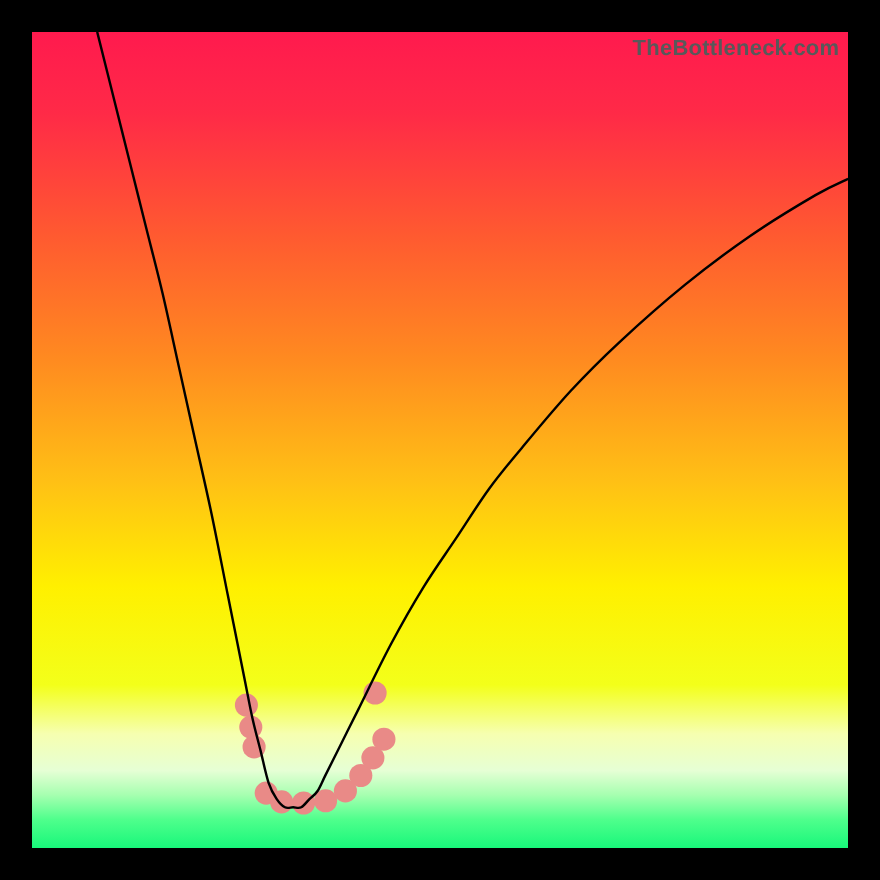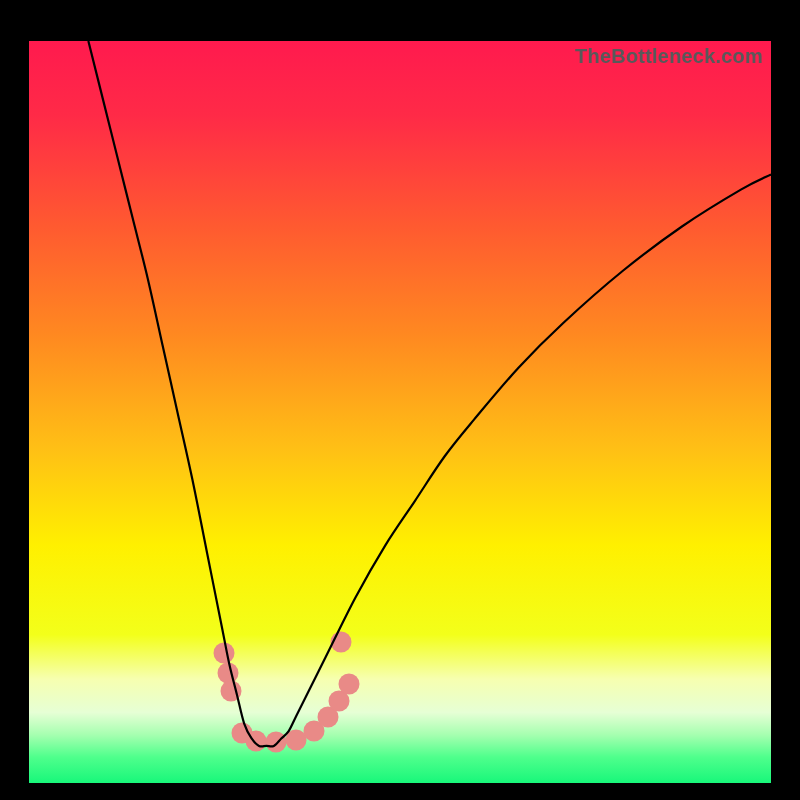--- a/index.html
+++ b/index.html
@@ -17,21 +17,20 @@
     width: 800px;
     height: 800px;
   }
   .plot-area {
     position: absolute;
     left: 29px;
     top: 29px;
     width: 742px;
     height: 742px;
     overflow: hidden;
-    margin-top: 12px;
   }
   .watermark {
     position: absolute;
     right: 8px;
     top: 4px;
     font-family: Arial, Helvetica, sans-serif;
     font-size: 20px;
     font-weight: 600;
     color: #58595a;
     letter-spacing: 0.2px;

